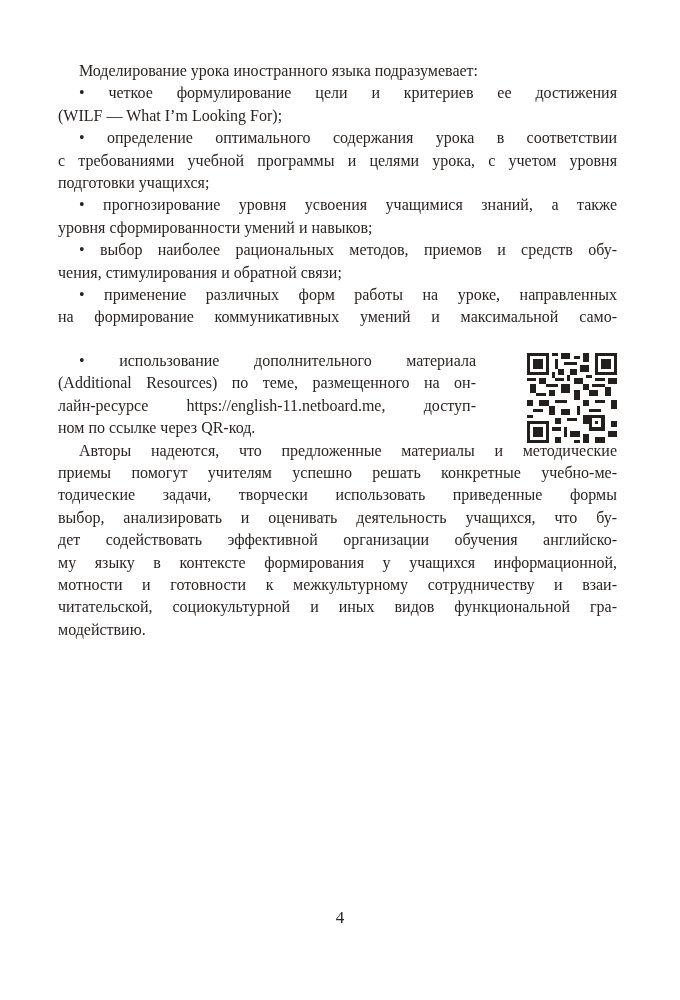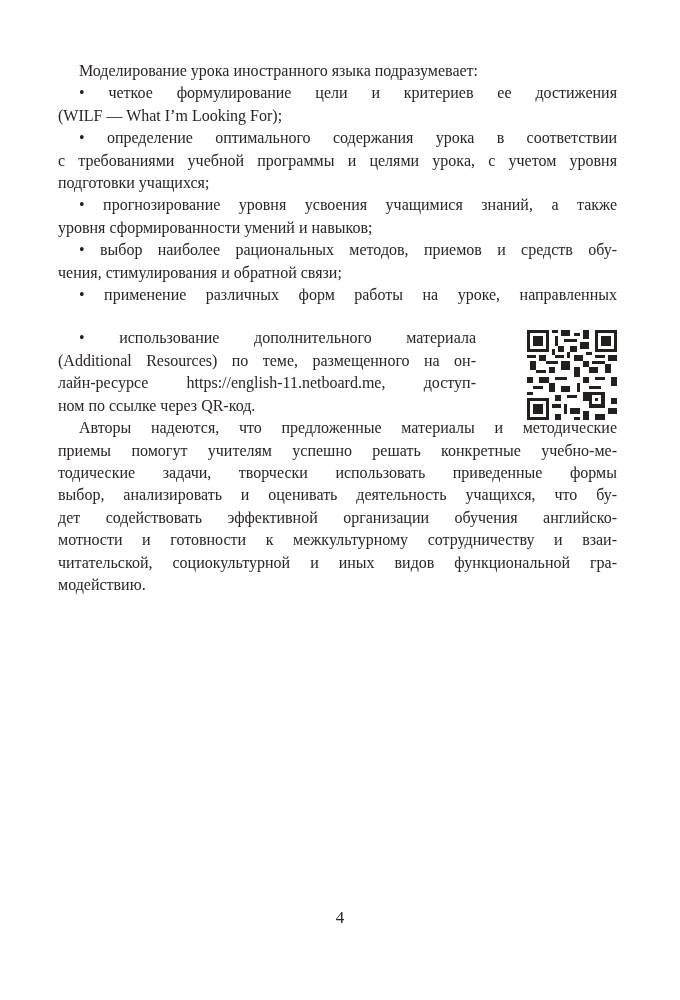--- a/index.html
+++ b/index.html
@@ -45,20 +45,21 @@
     <span class="line last">уровня сформированности умений и навыков;</span>
   </div>
 
   <div>
     <span class="line indent">• выбор наиболее рациональных методов, приемов и средств обу-</span>
     <span class="line last">чения, стимулирования и обратной связи;</span>
   </div>
 
   <div>
     <span class="line indent">• применение различных форм работы на уроке, направленных</span>
+    <span class="line">на формирование коммуникативных умений и максимальной само-</span>
   </div>
 
   <div class="qr-block">
     <div class="qr-text">
       <span class="line indent">• использование дополнительного материала</span>
       <span class="line">(Additional Resources) по теме, размещенного на он-</span>
       <span class="line">лайн-ресурсе https://english-11.netboard.me, доступ-</span>
       <span class="line last">ном по ссылке через QR-код.</span>
     </div>
     <svg class="qr" viewBox="0 0 29 29" shape-rendering="crispEdges">
@@ -133,19 +134,20 @@
       </g>
     </svg>
   </div>
 
   <div>
     <span class="line indent">Авторы надеются, что предложенные материалы и методические</span>
     <span class="line">приемы помогут учителям успешно решать конкретные учебно-ме-</span>
     <span class="line">тодические задачи, творчески использовать приведенные формы</span>
     <span class="line">выбор, анализировать и оценивать деятельность учащихся, что бу-</span>
     <span class="line">дет содействовать эффективной организации обучения английско-</span>
+    <span class="line">му языку в контексте формирования у учащихся информационной,</span>
     <span class="line">мотности и готовности к межкультурному сотрудничеству и взаи-</span>
     <span class="line">читательской, социокультурной и иных видов функциональной гра-</span>
     <span class="line last">модействию.</span>
   </div>
 </div>
 
 <div class="page-number">4</div>
 
 </body></html>

